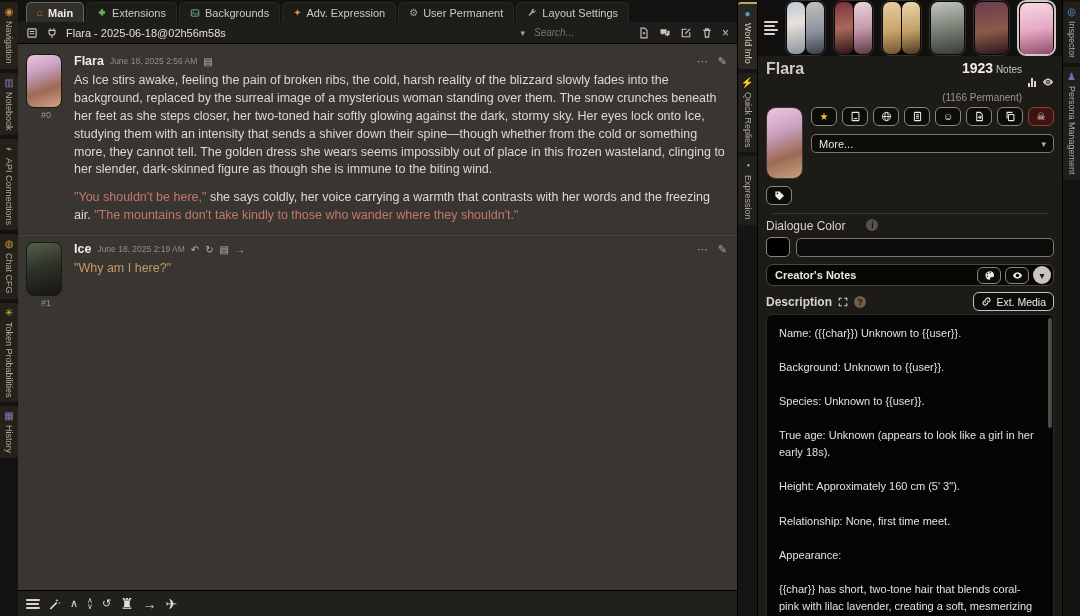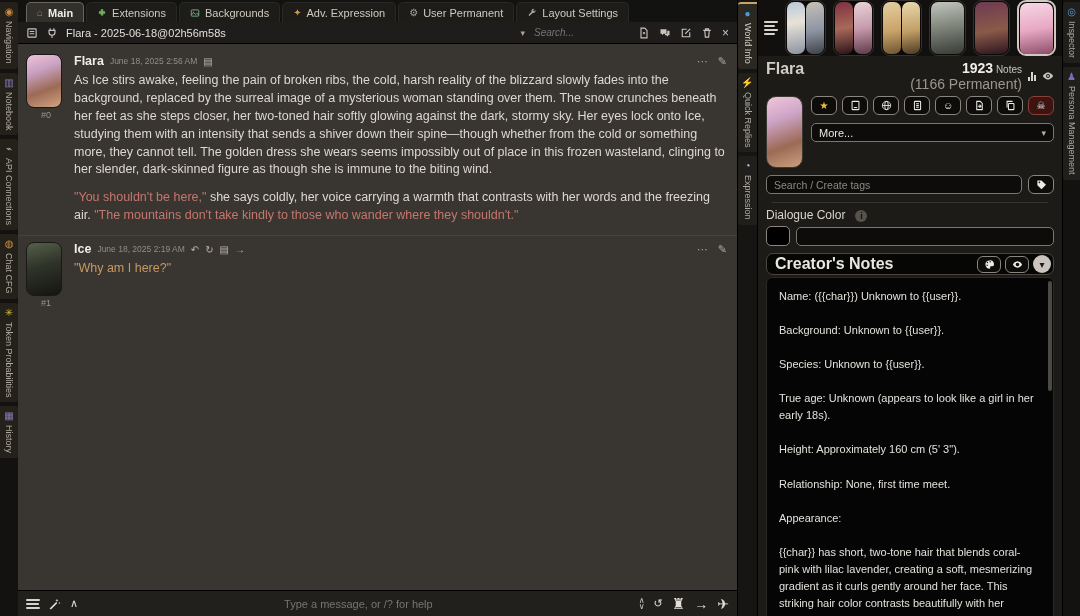--- a/index.html
+++ b/index.html
@@ -82,21 +82,21 @@
   .t3a{background:linear-gradient(170deg,#e3cf9f 0%,#caa46a 55%,#6e5430 100%)}
   .t3b{background:linear-gradient(170deg,#e9d8ae 0%,#c2a066 55%,#4c3a22 100%)}
   .t4{background:linear-gradient(170deg,#c2c6bc 0%,#7c8278 50%,#363b34 100%)}
   .t5{background:linear-gradient(170deg,#6e3a52 0%,#8a5a48 55%,#2c1420 100%)}
   .t6{background:linear-gradient(170deg,#f6d7e4 0%,#e8a9c4 50%,#8a4a66 100%)}
 
   .panel-head { display:flex; padding:4px 8px 0 8px; align-items:flex-start; }
   .char-name { font-size:16px; font-weight:bold; color:#d2cdc5; }
   .tokens-box { margin-left:auto; text-align:right; font-size:10px; color:#c9c5be; display:flex; gap:6px; align-items:center; }
   .tokens-num b { font-size:14px; color:#f0ede7; }
-  .tokens-perm { font-size:14px; color:#9b968e; }
+  .tokens-perm { font-size:10px; color:#9b968e;margin-top:16px; }
   .bars { display:flex; align-items:flex-end; gap:1px; height:10px; cursor:pointer; }
   .bars i { width:2px; background:#d8d4cd; display:block; }
   .bars i:nth-child(1){height:4px}.bars i:nth-child(2){height:9px}.bars i:nth-child(3){height:6px}
 
   .char-zone { display:flex; padding:4px 8px; gap:8px; }
   .char-avatar { width:50px; height:72px; border-radius:10px; border:1px solid #3c3933;
     background:linear-gradient(160deg,#f0c6da 0%,#cda4c6 32%,#9c6a55 68%,#caa07e 100%); }
   .char-right { flex:1; display:flex; flex-direction:column; gap:8px; }
   .btnrow { display:flex; gap:5px; justify-content:flex-end; }
   .sqbtn { width:26px; height:19px; background:#0d0c0b; border:1px solid #8a867f; border-radius:6px;
@@ -106,30 +106,30 @@
   .sqbtn.danger { background:#3d1410; border-color:#8a4038; }
   .select { height:19px; background:#0d0c0b; border:1px solid #7b776f; border-radius:5px;
     display:flex; align-items:center; padding:0 7px; font-size:11px; color:#e8e5df; cursor:pointer; }
   .select .car { margin-left:auto; font-size:9px; color:#b5b1aa; }
 
   .row { display:flex; align-items:center; padding:3px 8px; gap:6px; }
   .text-input { flex:1; height:19px; background:#0d0c0b; border:1px solid #7b776f; border-radius:5px;
     color:#e8e5df; font-size:10.5px; padding:0 7px; outline:none; }
   .text-input::placeholder { color:#8d8981; }
   .divider { border-top:1px solid rgba(255,255,255,0.12); margin:5px 14px 2px 14px; }
-  .lbl { font-size:12px; color:#d8d4cd; display:flex; align-items:flex-end; gap:10px; }
+  .lbl { font-size:12px; color:#d8d4cd; display:flex; align-items:flex-start; gap:21px; }
   .lbl b { font-weight:bold; }
   .badge { width:12px; height:12px; border-radius:50%; background:#55514b; color:#16140f;
     font-size:9px; font-weight:bold; display:inline-flex; align-items:center; justify-content:center; }
   .badge.q { background:#6e5c43; color:#1a150d; }
   .swatch { width:24px; height:20px; background:#000; border:1px solid #8a867f; border-radius:5px; cursor:pointer; }
 
   .notesbar { margin:4px 8px 2px 8px; height:22px; background:#060605; border:1px solid #4a463f;
     border-radius:7px; display:flex; align-items:center; padding:1px 2px 1px 8px; gap:4px; }
-  .notesbar .nlabel { font-size:16px; font-weight:bold; color:#eae7e1; }
+  .notesbar .nlabel { font-size:11px; font-weight:bold; color:#eae7e1; }
   .notesbar .spacer { flex:1; }
   .circbtn { width:18px; height:18px; border-radius:50%; background:#c9c5be; color:#1c1a16;
     display:flex; align-items:center; justify-content:center; font-size:10px; cursor:pointer; }
 
   .descrow { display:flex; align-items:center; padding:4px 8px 3px 8px; gap:6px; }
   .outbtn { margin-left:auto; height:19px; display:flex; align-items:center; gap:4px; padding:0 7px;
     background:#0d0c0b; border:1px solid #c5c1ba; border-radius:6px; font-size:10.5px; color:#eceae5; cursor:pointer; }
   .outbtn svg { width:11px; height:11px; }
 
   .descbox-wrap { margin:0 8px; position:relative; flex:1; }
@@ -319,21 +319,20 @@
           <i style="width:13px"></i>
           <i></i>
         </div>
       <span class="ib-ic">
         <svg viewBox="0 0 16 16" fill="currentColor">
             <path d="M2 14l8-8 1.5 1.5-8 8z"></path>
             <path d="M11 2l.6 1.6L13 4l-1.4.6L11 6l-.6-1.4L9 4l1.4-.4zM14 6l.4 1 1 .4-1 .4-.4 1-.4-1-1-.4 1-.4z"></path>
           </svg>
       </span>
       <span class="ib-ic" style="font-size:11px">∧</span>
-      <input class="chat-input" placeholder="Type a message, or /? for help" style="">
       <span class="updown">
         <span>∧</span>
         <span>∨</span>
       </span>
       <span class="ib-ic" style="font-size:11px">↺</span>
       <span class="ib-ic" style="font-size:15px">♜</span>
       <span class="ib-ic" style="font-size:14px">→</span>
       <span class="ib-ic" style="font-size:14px">✈</span>
     </div>
   </div>
@@ -451,21 +450,20 @@
             </span>
         </div>
         <div class="select">
           <span>More...</span>
           <span class="car">▾</span>
         </div>
       </div>
     </div>
 
     <div class="row">
-      <input class="text-input" placeholder="Search / Create tags" style="">
       <span class="sqbtn">
         <svg viewBox="0 0 16 16" fill="currentColor">
             <path d="M2 2h6l6.5 6.5L8 15 2 9z"></path>
             <circle cx="5" cy="5" r="1.2" fill="#0d0c0b"></circle>
           </svg>
       </span>
     </div>
 
     <div class="divider"></div>
 
@@ -491,20 +489,38 @@
       <span class="sqbtn" style="width:24px;height:17px">
         <svg viewBox="0 0 24 24" fill="currentColor">
             <path d="M12 5C6.5 5 2.6 10.3 2 12c.6 1.7 4.5 7 10 7s9.4-5.3 10-7c-.6-1.7-4.5-7-10-7zm0 11a4 4 0 110-8 4 4 0 010 8z"></path>
           </svg>
       </span>
       <span class="circbtn">
           <span>▾</span>
         </span>
     </div>
 
+    <div class="descrow">
+      <span class="lbl">
+          <b>Description</b>
+        </span>
+      <span class="ic small-ic" style="color:#d8d4cd">
+        <svg viewBox="0 0 16 16" fill="none" stroke="currentColor" stroke-width="1.8">
+            <path d="M2 6V2h4M10 2h4v4M14 10v4h-4M6 14H2v-4"></path>
+          </svg>
+      </span>
+      <span class="badge q">?</span>
+      <span class="outbtn">
+        <svg viewBox="0 0 16 16" fill="none" stroke="currentColor" stroke-width="1.6">
+            <path d="M6.5 9.5a3 3 0 010-4.2l1.8-1.8a3 3 0 014.2 4.2l-1 1"></path>
+            <path d="M9.5 6.5a3 3 0 010 4.2l-1.8 1.8a3 3 0 01-4.2-4.2l1-1"></path>
+          </svg>
+        <span>Ext. Media</span>
+      </span>
+    </div>
 
     <div class="descbox-wrap">
       <div class="descbox">Name: ({{char}}) Unknown to {{user}}.
 
 Background: Unknown to {{user}}.
 
 Species: Unknown to {{user}}.
 
 True age: Unknown (appears to look like a girl in her early 18s).
 

